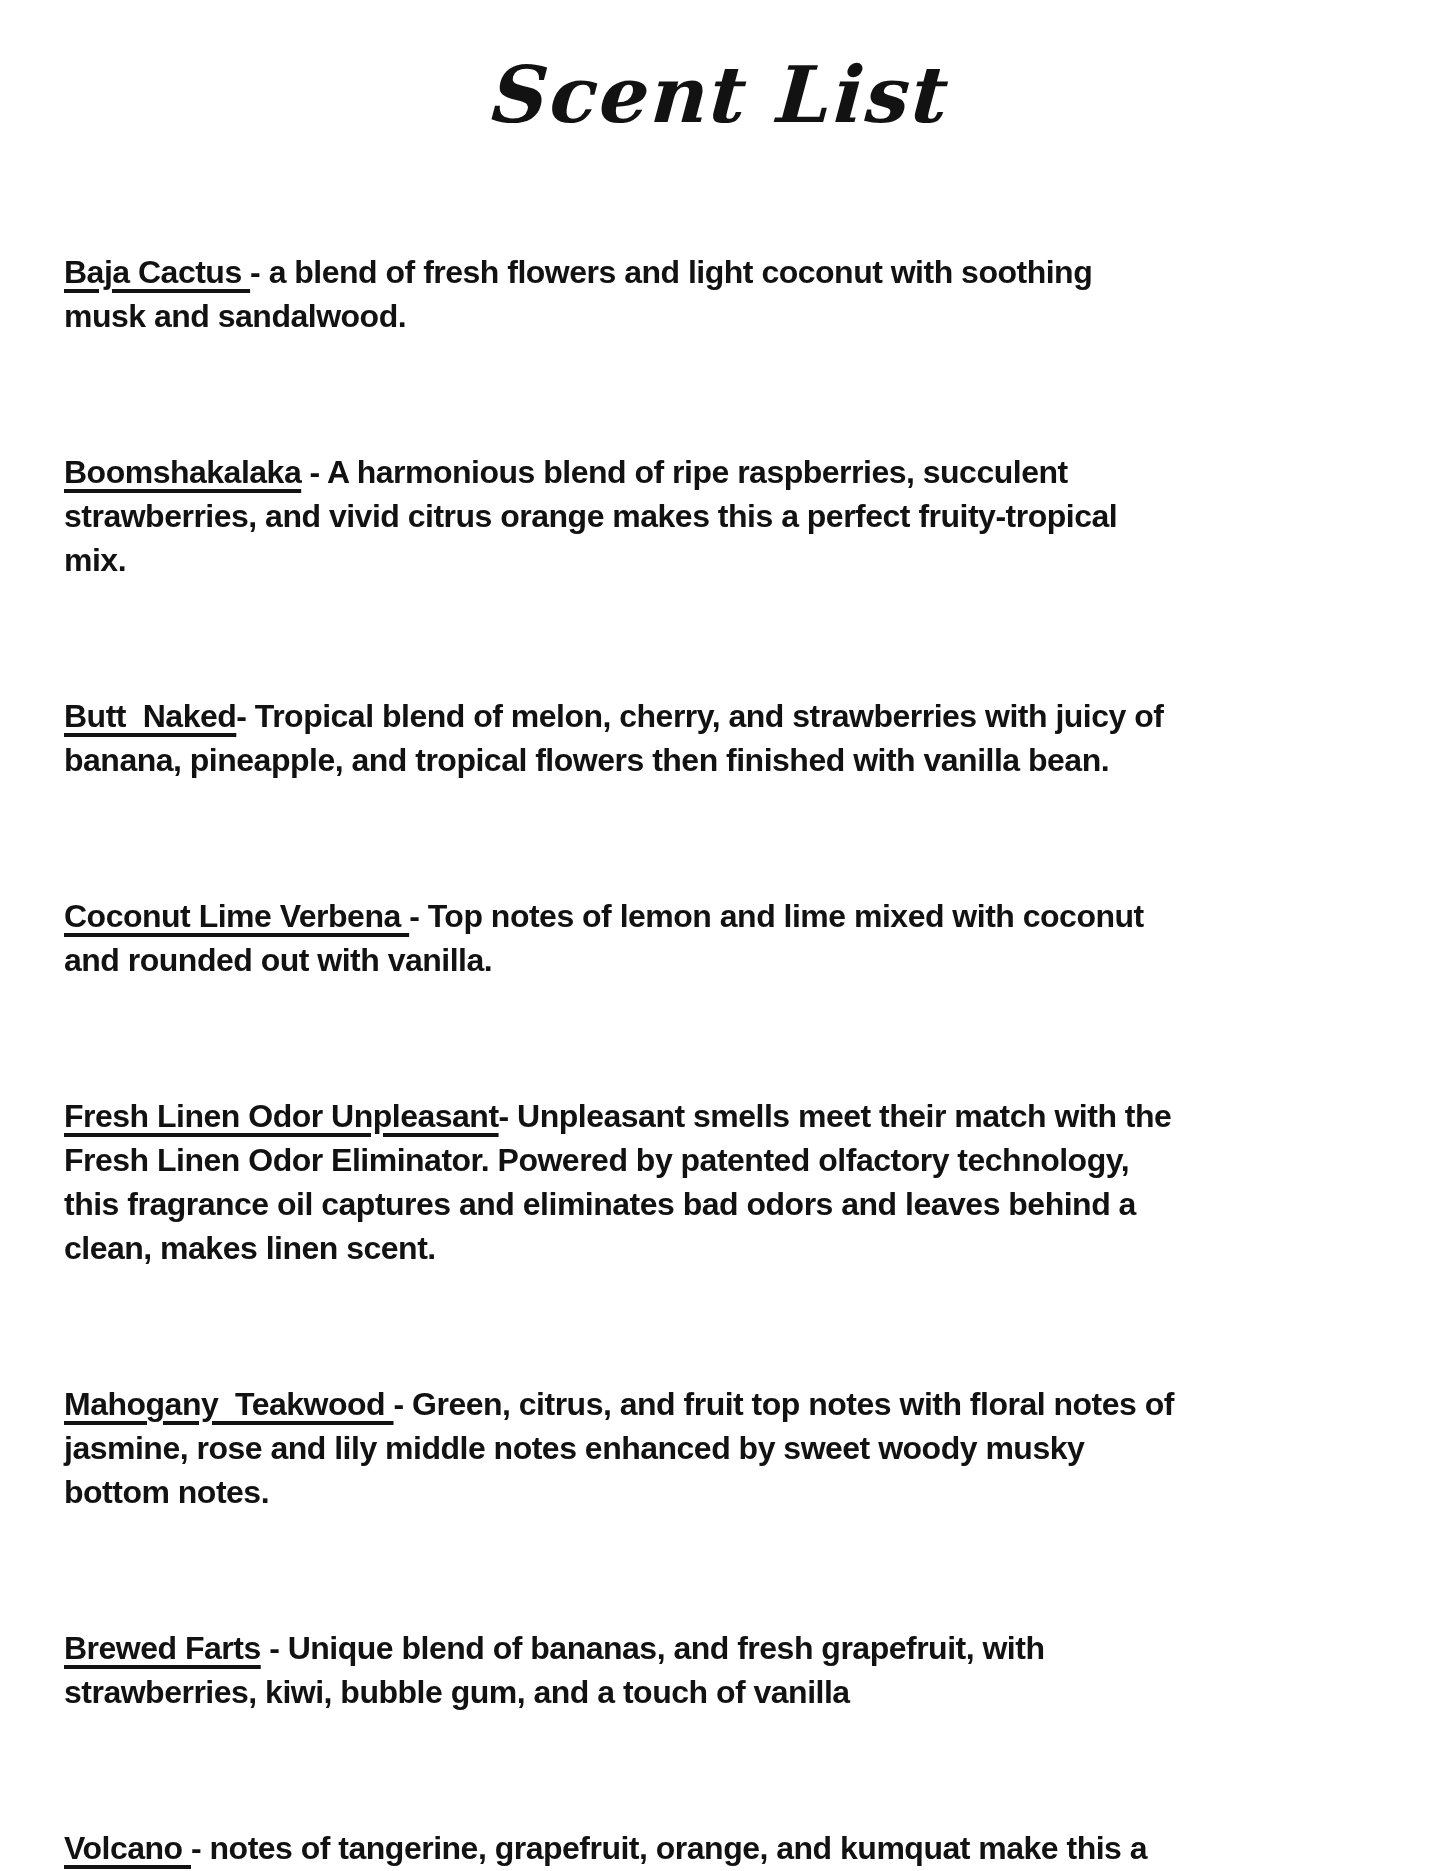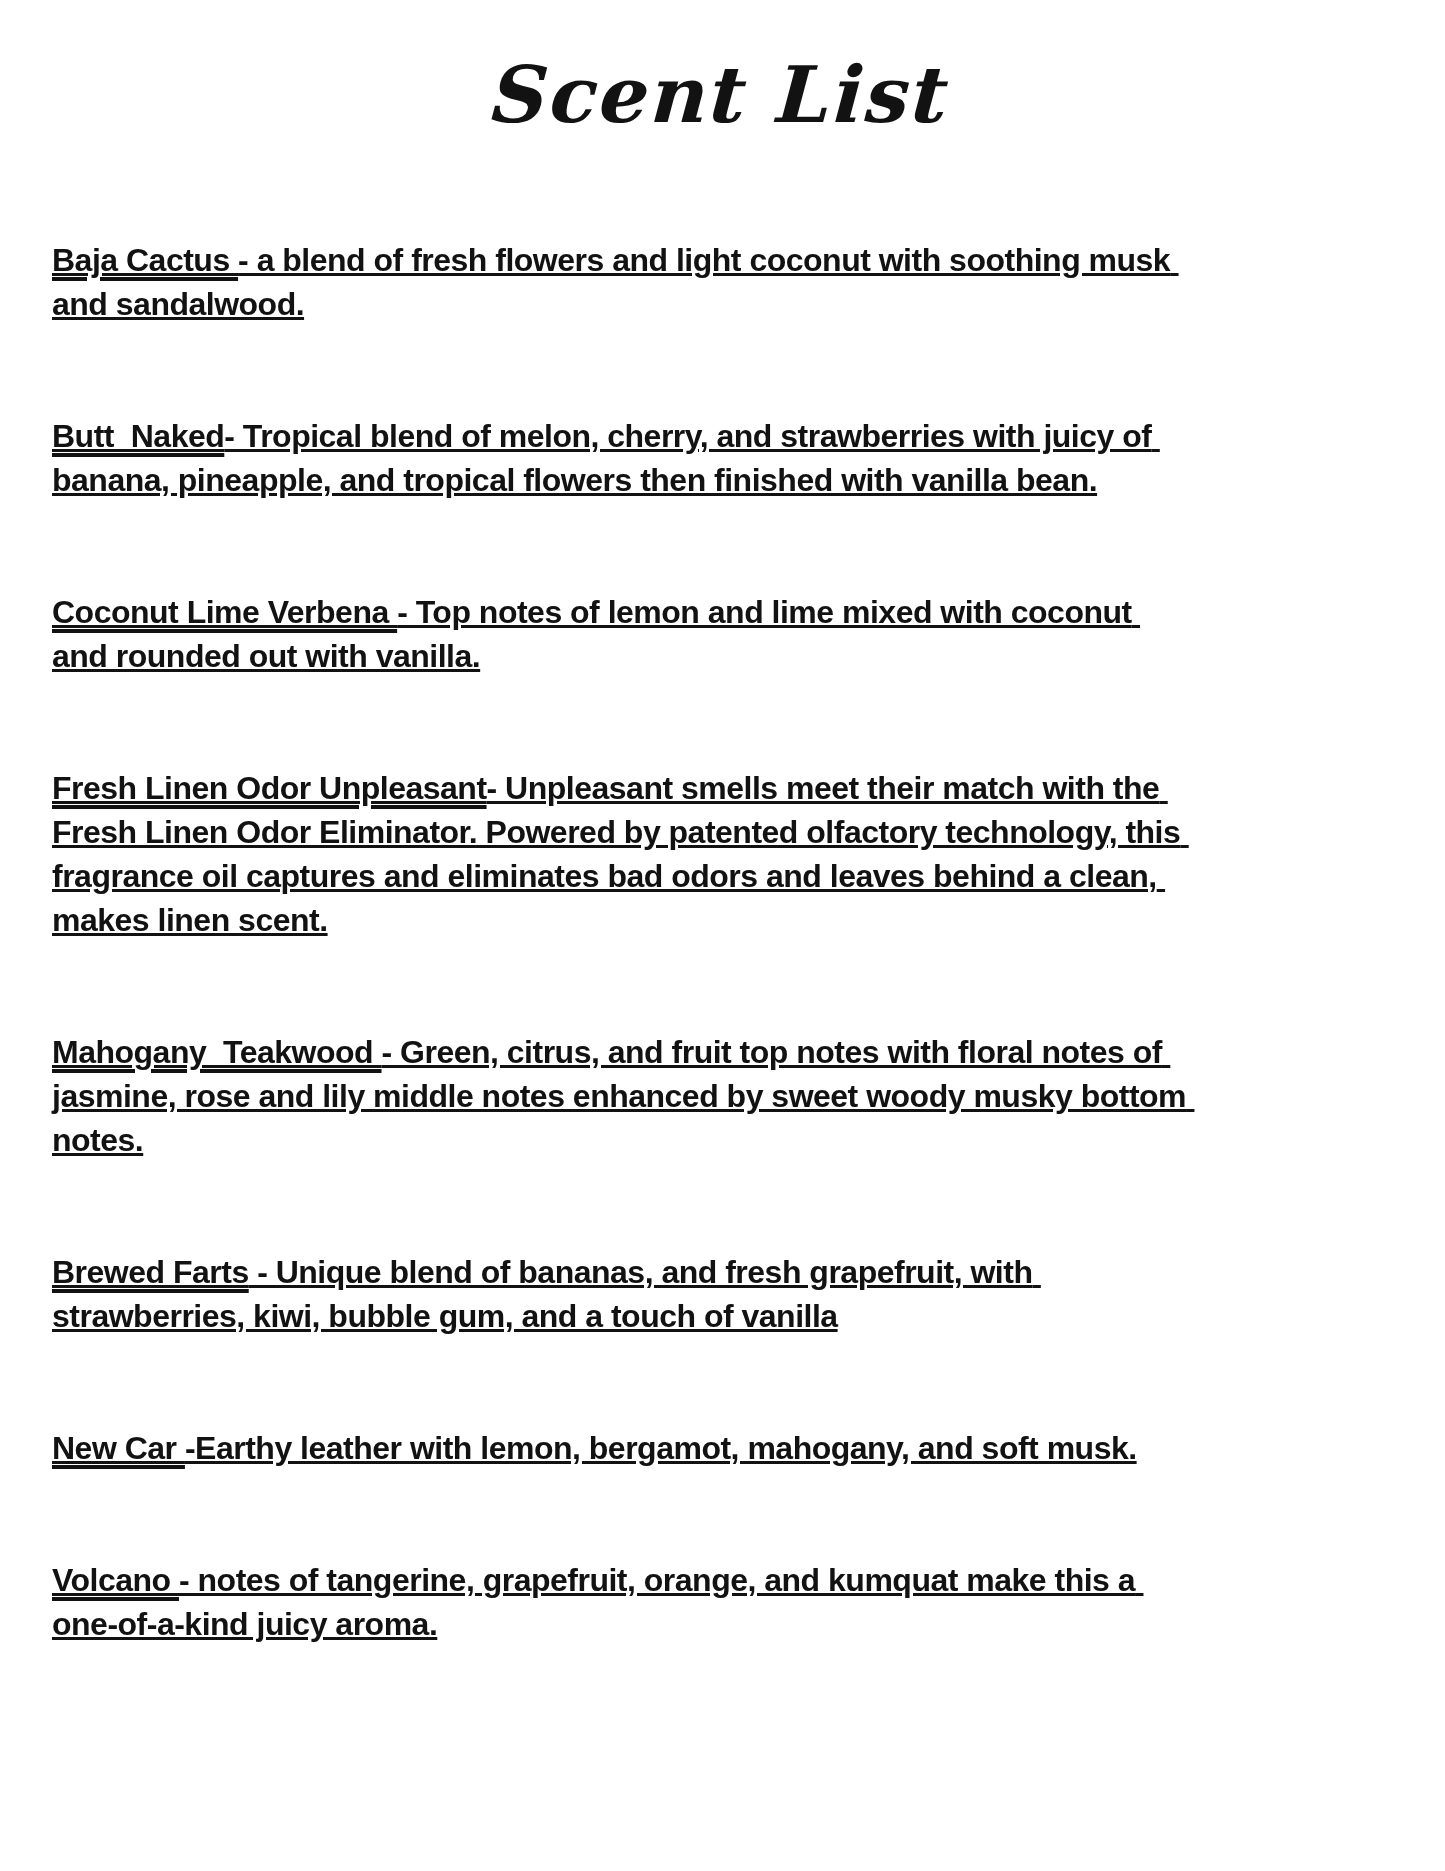--- a/index.html
+++ b/index.html
@@ -32,39 +32,38 @@
     font-family: "Liberation Sans", sans-serif;
     font-weight: 700;
     font-size: 32px;
     line-height: 44px;
     letter-spacing: -0.5px;
     color: #121212;
     max-width: 1140px;
     white-space: pre-wrap;
   }
   .scent {
-    margin: 0;
-    text-decoration: underline;
+    margin: 12px;
   }
   .scent-name {
     text-decoration: underline;
     text-decoration-thickness: 4px;
     text-underline-offset: 6px;
   }
 </style>
 </head>
 <body>
 
 <div class="page">
   <h1 class="title">Scent List</h1>
 
   <div class="scents">
     <p class="scent"><span class="scent-name">Baja Cactus </span><span>- a blend of fresh flowers and light coconut with soothing musk and sandalwood.</span></p>
+    <p class="scent"><span class="scent-name">Boomshakalaka</span><span> - A harmonious blend of ripe raspberries, succulent strawberries, and vivid citrus orange makes this a perfect fruity-tropical mix.</span></p>
     <p class="scent"><span class="scent-name">Butt  Naked</span><span>- Tropical blend of melon, cherry, and strawberries with juicy of banana, pineapple, and tropical flowers then finished with vanilla bean.</span></p>
     <p class="scent"><span class="scent-name">Coconut Lime Verbena </span><span>- Top notes of lemon and lime mixed with coconut and rounded out with vanilla.</span></p>
     <p class="scent"><span class="scent-name">Fresh Linen Odor Unpleasant</span><span>- Unpleasant smells meet their match with the Fresh Linen Odor Eliminator. Powered by patented olfactory technology, this fragrance oil captures and eliminates bad odors and leaves behind a clean, makes linen scent.</span></p>
     <p class="scent"><span class="scent-name">Mahogany  Teakwood </span><span>- Green, citrus, and fruit top notes with floral notes of jasmine, rose and lily middle notes enhanced by sweet woody musky bottom notes.</span></p>
     <p class="scent"><span class="scent-name">Brewed Farts</span><span> - Unique blend of bananas, and fresh grapefruit, with strawberries, kiwi, bubble gum, and a touch of vanilla</span></p>
-    <p class="scent"><span class="scent-name">New Car </span><span>-Earthy leather with lemon, bergamot, mahogany, and soft musk.</span></p>
     <p class="scent"><span class="scent-name">Volcano </span><span>- notes of tangerine, grapefruit, orange, and kumquat make this a one-of-a-kind juicy aroma.</span></p>
     
   </div>
 </div>
 
 </body></html>

